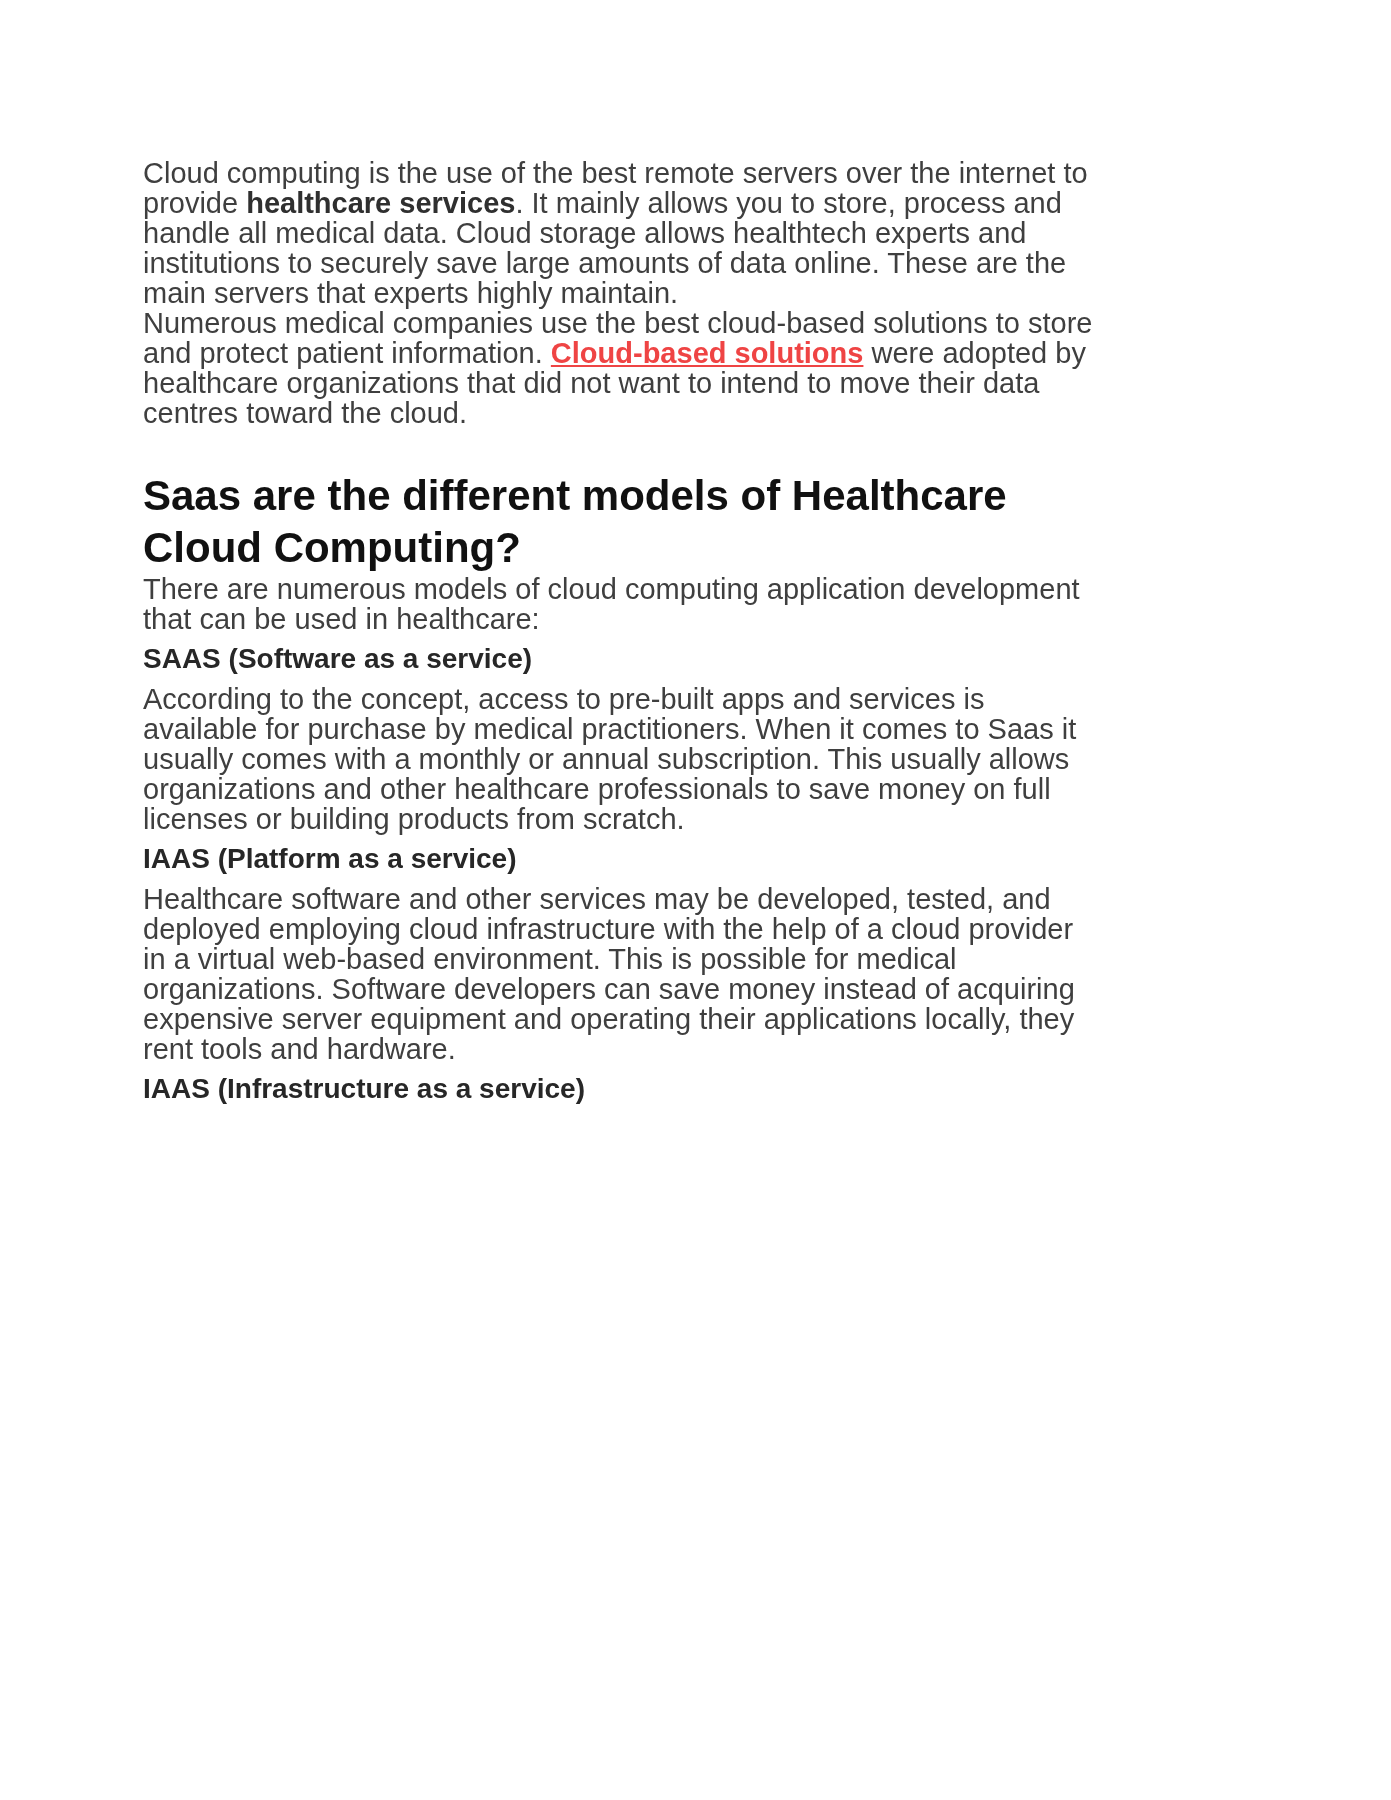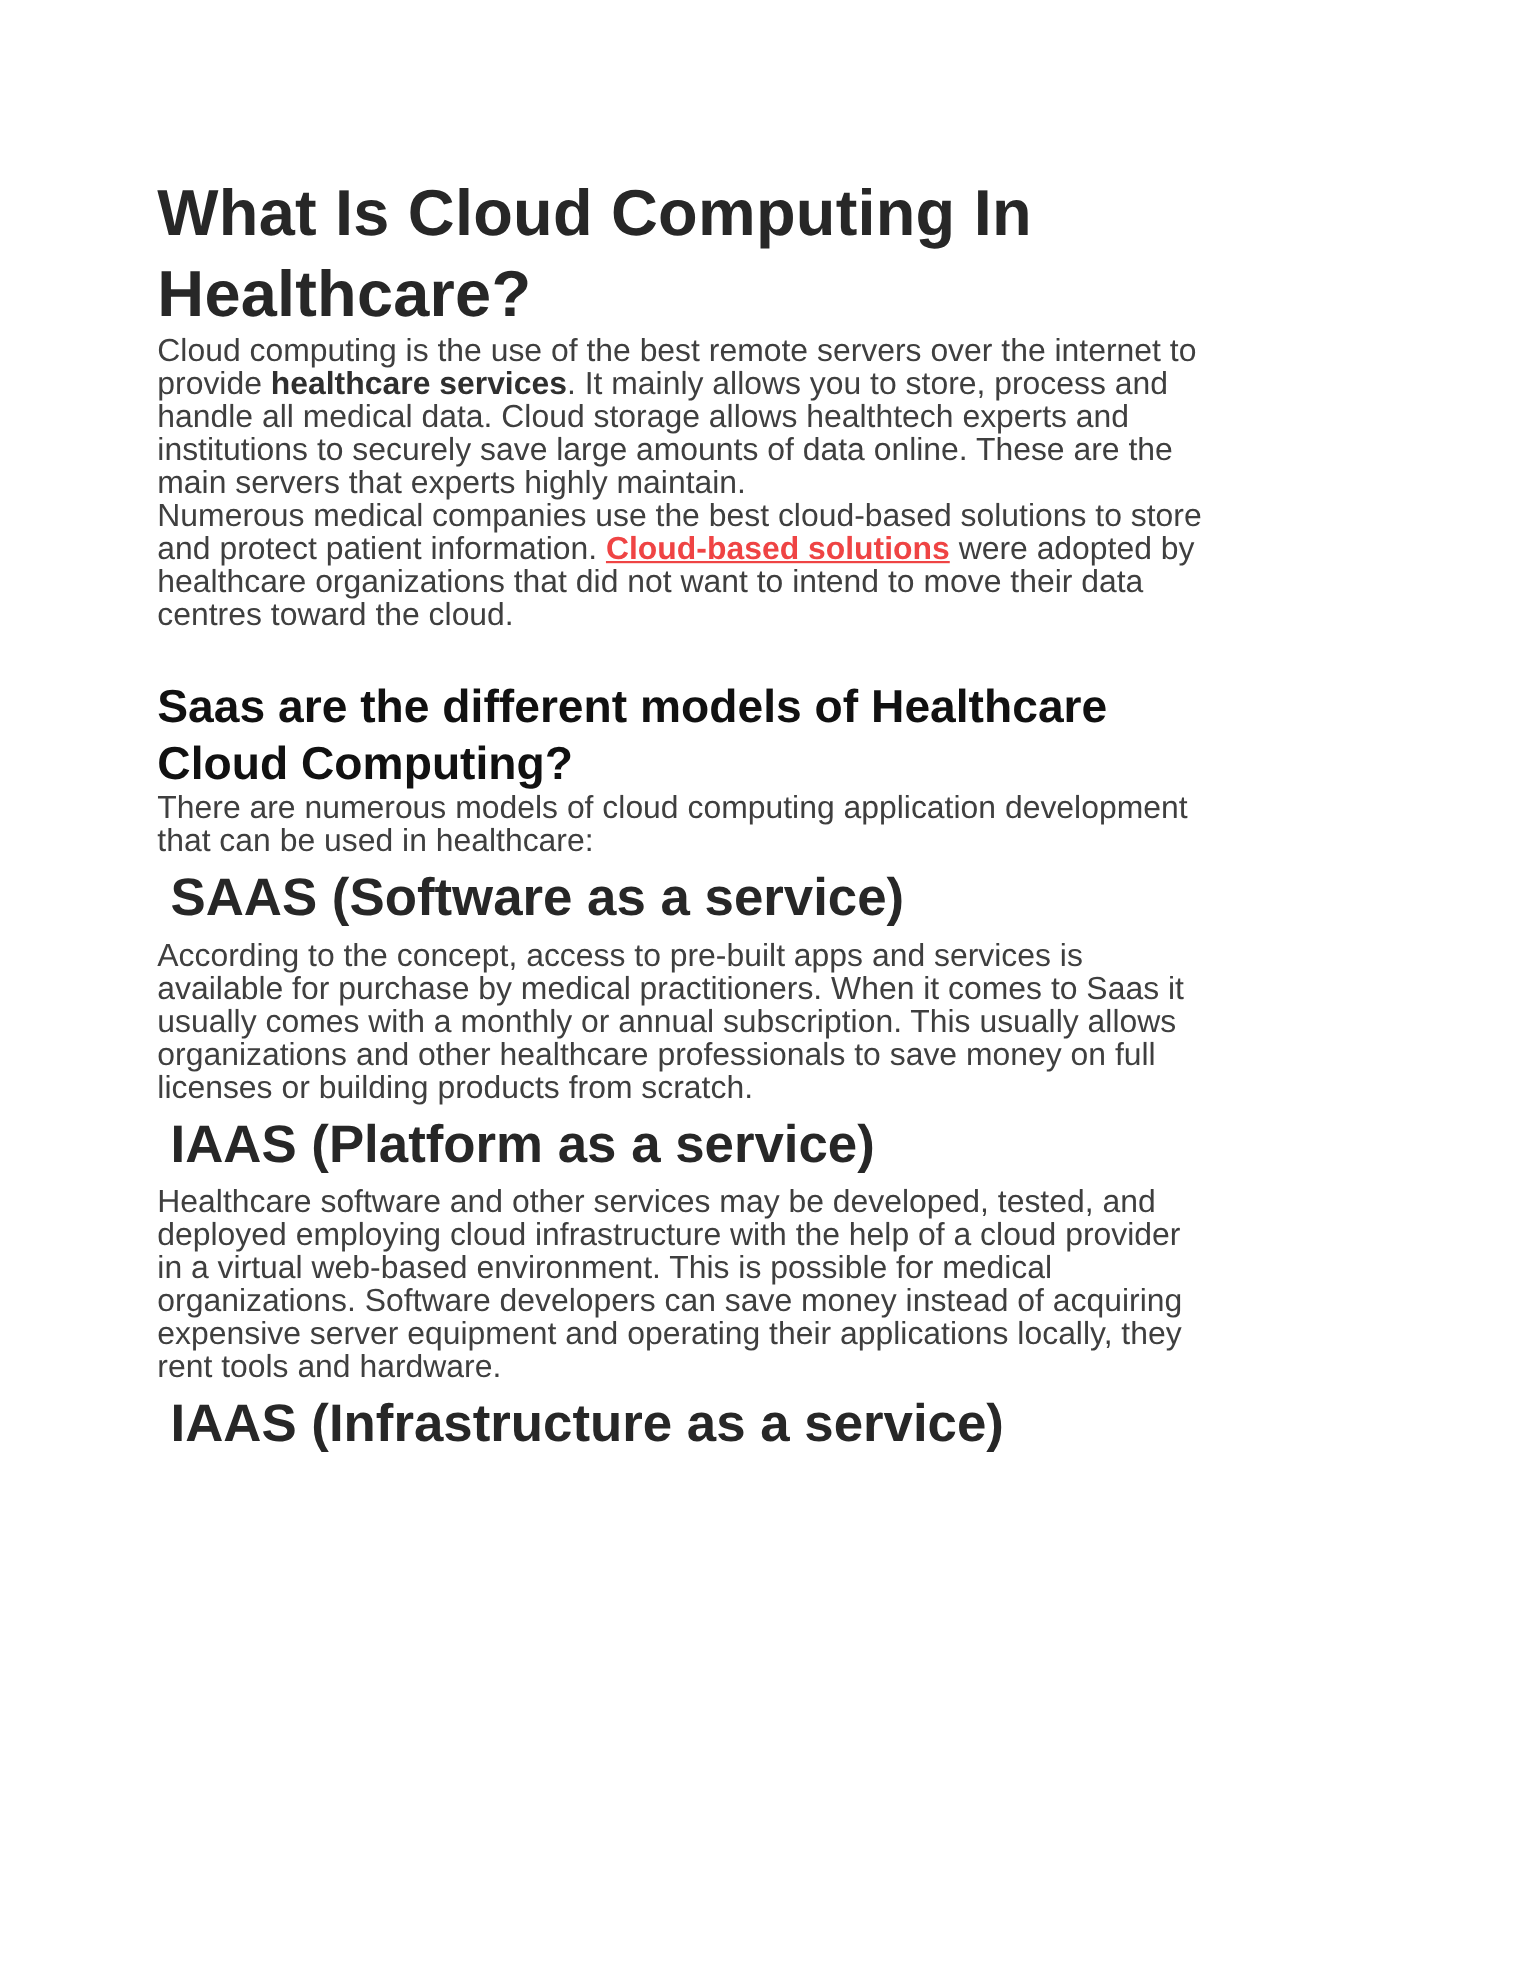--- a/index.html
+++ b/index.html
@@ -33,22 +33,22 @@
     letter-spacing: 0.2px;
   }
   h2.doc-h2 {
     margin: 42px 0 0 0;
     font-size: 42px;
     line-height: 52px;
     font-weight: 700;
     color: #111111;
   }
   h3.doc-h3 {
-    margin: 12px;
-    font-size: 48px;
+    margin: 0;
+    font-size: 28px;
     line-height: 50px;
     font-weight: 700;
     color: #272727;
   }
   p.doc-p {
     margin: 0;
     font-size: 29px;
     line-height: 30px;
     font-weight: 400;
     color: #3f3f3f;
@@ -69,21 +69,20 @@
   .mt-paas { margin-top: 64px; }
   .mt-p5   { margin-top: 41px; }
   .mt-iaas { margin-top: 34px; }
 </style>
 </head>
 <body>
 
 <div class="page">
   <div class="doc-content">
 
-    <h1 class="doc-title">What Is Cloud Computing In Healthcare?</h1>
 
     <p class="doc-p mt-p1"><span>Cloud computing is the use of the best remote servers over the internet to provide </span><span class="bold">healthcare services</span><span>. It mainly allows you to store, process and handle all medical data. Cloud storage allows healthtech experts and institutions to securely save large amounts of data online. These are the main servers that experts highly maintain.</span></p>
 
     <p class="doc-p mt-p2"><span>Numerous medical companies use the best cloud-based solutions to store and protect patient information. </span><a class="doc-link" href="#">Cloud-based solutions</a><span> were adopted by healthcare organizations that did not want to intend to move their data centres toward the cloud.</span></p>
 
     <h2 class="doc-h2">Saas are the different models of Healthcare Cloud Computing?</h2>
 
     <p class="doc-p mt-p3">There are numerous models of cloud computing application development that can be used in healthcare:</p>
 
     <h3 class="doc-h3 mt-saas">SAAS (Software as a service)</h3>

